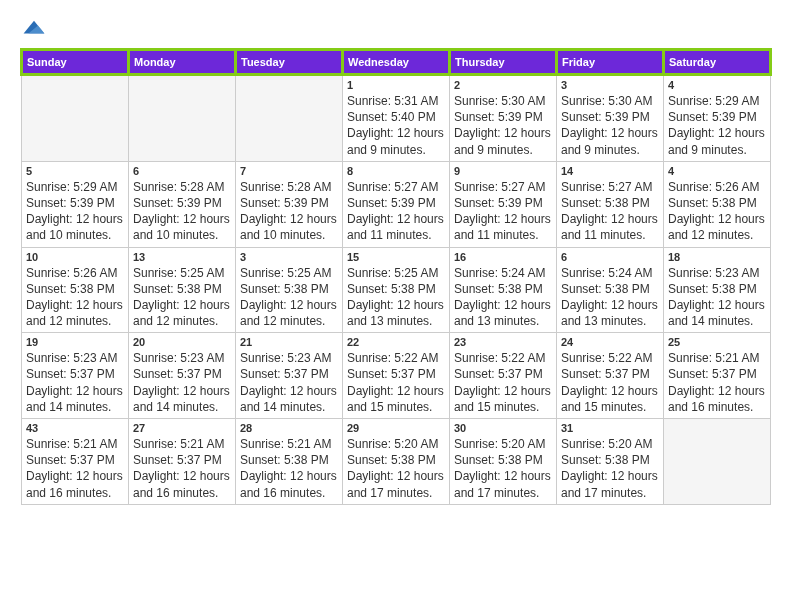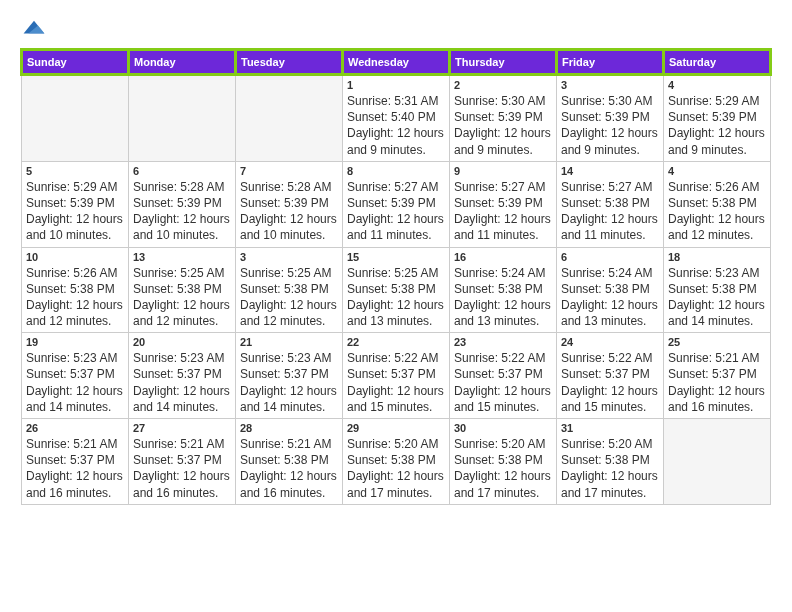--- a/index.html
+++ b/index.html
@@ -312,21 +312,21 @@
           <td>
             <div class="day-number">25</div>
             <div class="cell-text" style="white-space: pre-line;">Sunrise: 5:21 AM
 Sunset: 5:37 PM
 Daylight: 12 hours
 and 16 minutes.</div>
           </td>
         </tr>
         <tr>
           <td>
-            <div class="day-number">26</div>
+            <div class="day-number">43</div>
             <div class="cell-text" style="white-space: pre-line;">Sunrise: 5:21 AM
 Sunset: 5:37 PM
 Daylight: 12 hours
 and 16 minutes.</div>
           </td>
           <td>
             <div class="day-number">27</div>
             <div class="cell-text" style="white-space: pre-line;">Sunrise: 5:21 AM
 Sunset: 5:37 PM
 Daylight: 12 hours

